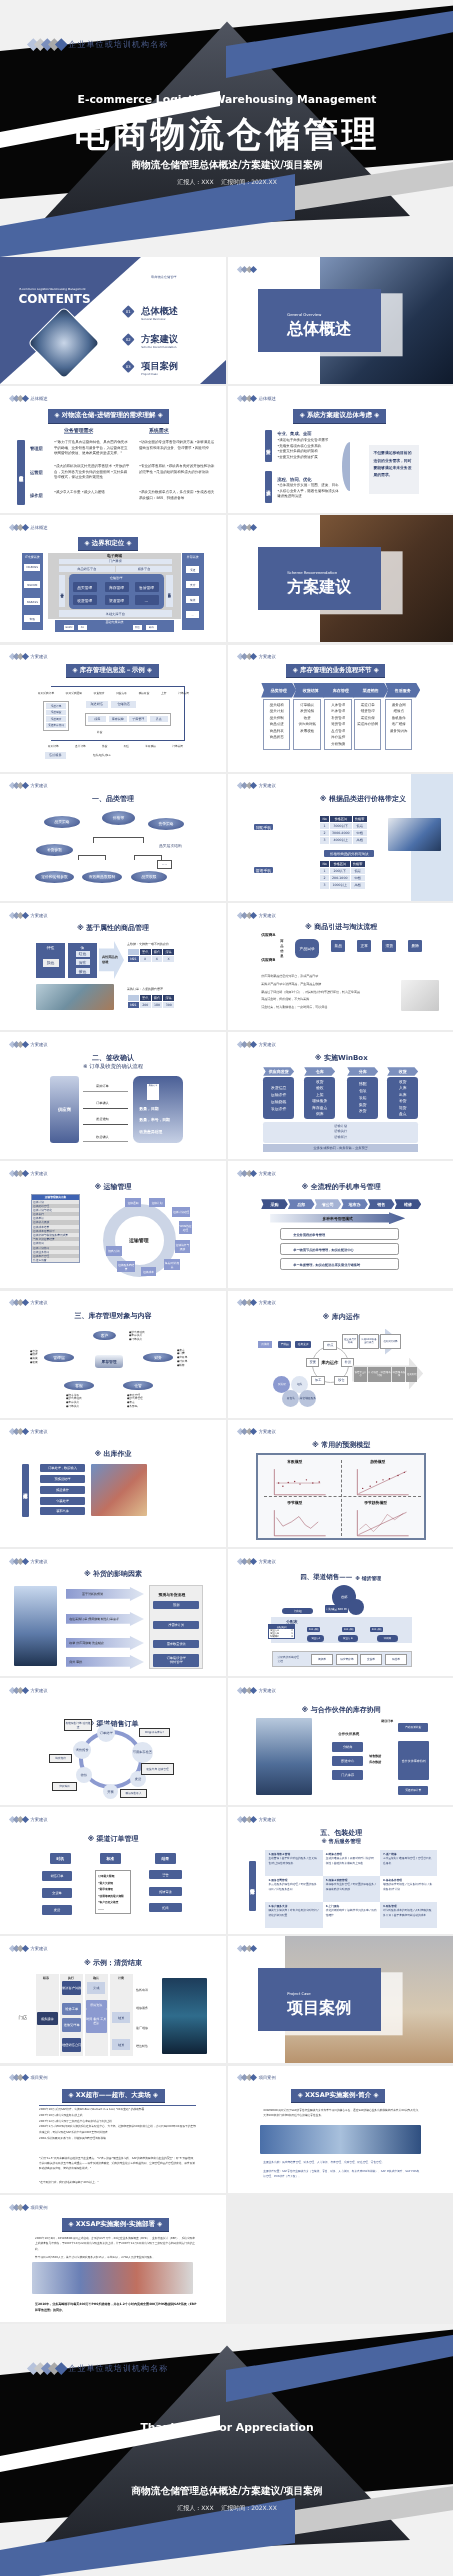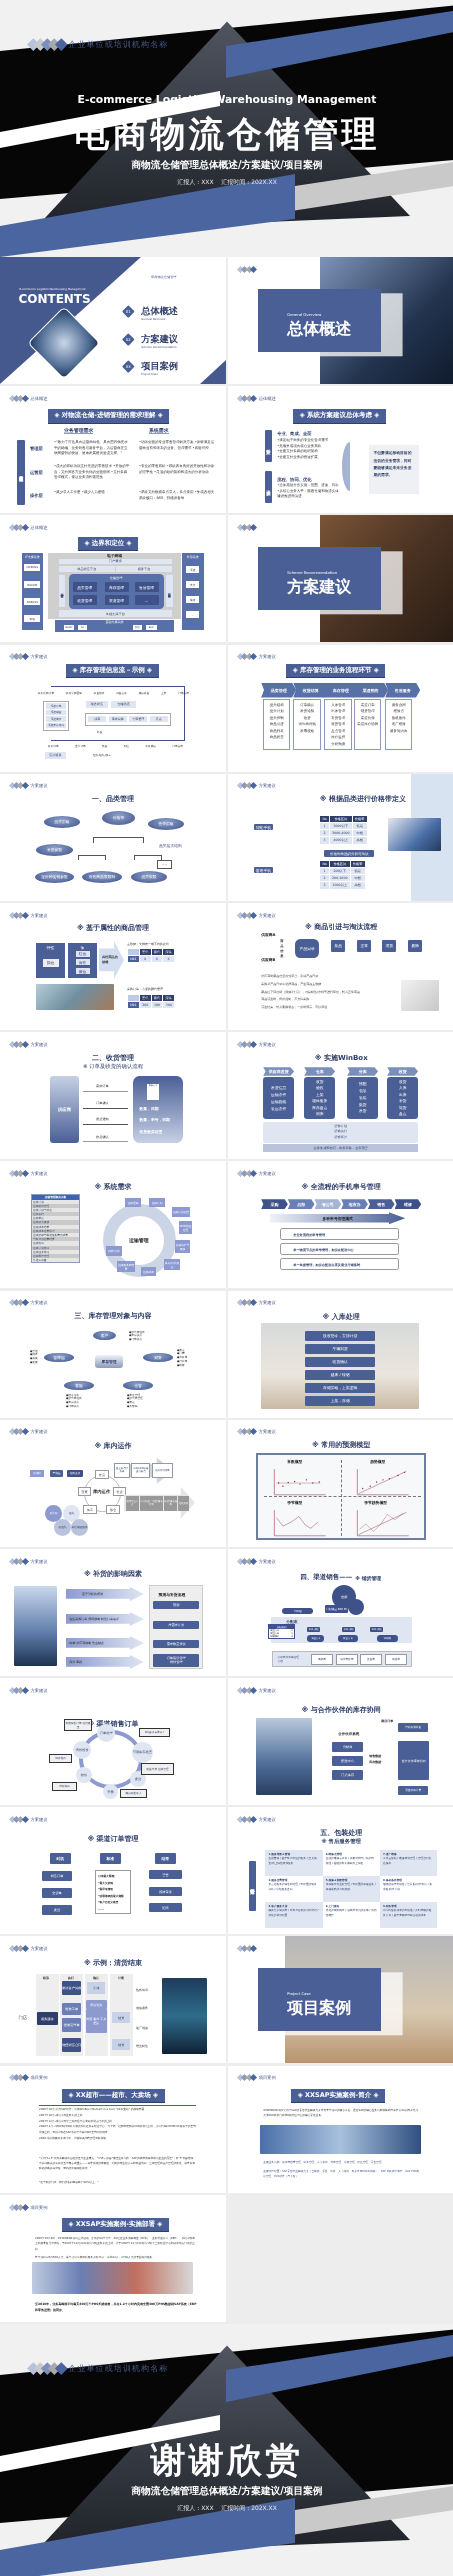--- a/index.html
+++ b/index.html
@@ -527,21 +527,21 @@
   <div class="slide">
     <div class="hdr">
         <div class="dia">
           <i style="background:#b7c3dc"></i>
           <i style="background:#8c9ab9"></i>
           <i style="background:#a9a9a9"></i>
           <i style="background:#4a65a0"></i>
         </div>
         <span>方案建议</span>
       </div>
-    <div class="ttl" style="top:20.5px">二、收货管理</div>
+    <div class="ttl" style="top:20.5px">二、签收确认</div>
     <div class="ttl" style="top:31px;font-size:5.4px;font-weight:normal">※ 订单及收货的确认流程</div>
     <div style="position:absolute;left:50px;top:44px;width:29px;height:67px;border-radius:3.2px;background:linear-gradient(180deg,#c6d0e5,#4a5f96);display:flex;align-items:center;justify-content:center;color:#fff;font-size:4.3px;font-weight:bold">供应商</div>
     <div style="position:absolute;left:133px;top:44px;width:50px;height:67px;border-radius:6.5px;background:linear-gradient(180deg,#4a5f96,#c6d0e5)">
       <div class="lbox" style="left:14px;top:7.6px;width:12px;height:16px;background:#fff;font-size:2.2px;align-items:flex-start">采购订单</div>
       <div class="small" style="left:6.5px;top:30px;color:#fff;font-size:3.8px;font-weight:bold">数量，日期</div>
       <div class="small" style="left:6.5px;top:41px;color:#fff;font-size:3.8px;font-weight:bold">数量，串号，日期</div>
       <div class="small" style="left:6.5px;top:53px;color:#fff;font-size:3.8px;font-weight:bold">收货差异处理</div>
     </div>
     <div class="small" style="left:96px;top:52px;font-size:3.2px">采购订单</div>
     <div class="small" style="left:96px;top:69px;font-size:3.2px">订单确认</div>
@@ -608,21 +608,21 @@
   <div class="slide">
     <div class="hdr">
         <div class="dia">
           <i style="background:#b7c3dc"></i>
           <i style="background:#8c9ab9"></i>
           <i style="background:#a9a9a9"></i>
           <i style="background:#4a65a0"></i>
         </div>
         <span>方案建议</span>
       </div>
-    <div class="ttl" style="top:20.5px">※ 系统需求</div>
+    <div class="ttl" style="top:20.5px">※ 运输管理</div>
     <div style="position:absolute;left:31px;top:33px;width:49px;border:0.5px solid #8c9ab9;font-size:2.7px;line-height:1.55">
       <div style="background:#3e63b3;color:#fff;text-align:center;font-weight:bold">运输管理解决方案</div>
       <div style="background:#e6e6e6;padding-left:1.1px">运输计划</div>
         <div style="background:#c9c9c9;padding-left:1.1px">运输路线管理</div>
         <div style="background:#e6e6e6;padding-left:1.1px">运输计划与优化</div>
         <div style="background:#c9c9c9;padding-left:1.1px">运输执行</div>
         <div style="background:#e6e6e6;padding-left:1.1px">运输单据</div>
         <div style="background:#c9c9c9;padding-left:1.1px">运输状态跟踪</div>
         <div style="background:#e6e6e6;padding-left:1.1px">运输成本结算</div>
         <div style="background:#c9c9c9;padding-left:1.1px">运输成本估算模型</div>
@@ -714,39 +714,20 @@
       </div>
     <div class="ell" style="left:123px;top:90px;width:30px;height:9.7px;font-size:3.8px">仓管</div>
     <div class="small" style="left:127px;top:103px;font-size:2.7px;line-height:1.4">
         <div>●库位管理</div>
         <div>●进出库管理</div>
         <div>●盘点</div>
         <div>●条形码</div>
       </div>
   </div>
 
-  <div class="slide">
-    <div class="hdr">
-        <div class="dia">
-          <i style="background:#b7c3dc"></i>
-          <i style="background:#8c9ab9"></i>
-          <i style="background:#a9a9a9"></i>
-          <i style="background:#4a65a0"></i>
-        </div>
-        <span>方案建议</span>
-      </div>
-    <div class="ttl" style="top:21.6px">※ 入库处理</div>
-    <div class="pic" style="left:33px;top:32px;width:158px;height:86px;background:linear-gradient(180deg,#d7d9db,#ebe6de 60%,#c9b9a4)"></div>
-    <div class="box" style="left:77px;top:40px;width:70px;height:10.8px;font-size:3.8px">接收指令，安排计划</div>
-    <div class="box" style="left:77px;top:53px;width:70px;height:10.8px;font-size:3.8px">车辆到货</div>
-    <div class="box" style="left:77px;top:66px;width:70px;height:10.8px;font-size:3.8px">收货确认</div>
-    <div class="box" style="left:77px;top:79px;width:70px;height:10.8px;font-size:3.8px">越库 / 转储</div>
-    <div class="box" style="left:77px;top:92px;width:70px;height:10.8px;font-size:3.8px">存储策略，上架逻辑</div>
-    <div class="box" style="left:77px;top:105px;width:70px;height:10.8px;font-size:3.8px">上架，存储</div>
-  </div>
 
   <div class="slide">
     <div class="hdr">
         <div class="dia">
           <i style="background:#b7c3dc"></i>
           <i style="background:#8c9ab9"></i>
           <i style="background:#a9a9a9"></i>
           <i style="background:#4a65a0"></i>
         </div>
         <span>方案建议</span>
@@ -774,20 +755,39 @@
         <div class="lbox" style="position:static;width:23px;height:15px;background:#999;color:#fff;font-size:2.4px">库存报警，补货/移仓计划</div>
         <div class="lbox" style="position:static;width:13px;height:15px;background:#999;color:#fff;font-size:2.4px">补货/移仓操作</div>
         <div class="lbox" style="position:static;width:10.8px;height:15px;background:#999;color:#fff;font-size:2.4px">信息反馈</div>
     </div>
     <div class="ell" style="left:45px;top:85px;width:17.3px;height:17.3px;background:#8c9ad0;font-size:2.7px">预装配</div>
     <div class="ell" style="left:63px;top:85px;width:17.3px;height:17.3px;background:#dfe6f2;color:#2f3f6a;font-size:2.7px">组装</div>
     <div class="ell" style="left:54px;top:99px;width:17.3px;height:17.3px;background:#b9c4dc;color:#2f3f6a;font-size:2.7px">改包装</div>
     <div class="ell" style="left:71px;top:99px;width:17.3px;height:17.3px;background:#b9c4dc;color:#2f3f6a;font-size:2.7px">其它增值服务</div>
   </div>
 
+  <div class="slide">
+    <div class="hdr">
+        <div class="dia">
+          <i style="background:#b7c3dc"></i>
+          <i style="background:#8c9ab9"></i>
+          <i style="background:#a9a9a9"></i>
+          <i style="background:#4a65a0"></i>
+        </div>
+        <span>方案建议</span>
+      </div>
+    <div class="ttl" style="top:29px">※ 出库作业</div>
+    <div class="box" style="left:21.6px;top:44px;width:7.6px;height:53px;writing-mode:vertical-rl;font-size:4.3px;font-weight:bold">出库处理</div>
+    <div class="box" style="left:40px;top:44px;width:45px;height:8.6px;font-size:3.2px">订单处理，数据输入</div>
+    <div class="box" style="left:40px;top:55px;width:45px;height:8.6px;font-size:3.2px">预拣货处理</div>
+    <div class="box" style="left:40px;top:66px;width:45px;height:8.6px;font-size:3.2px">拣货操作</div>
+    <div class="box" style="left:40px;top:77px;width:45px;height:8.6px;font-size:3.2px">包装处理</div>
+    <div class="box" style="left:40px;top:87px;width:45px;height:8.6px;font-size:3.2px">装车出库</div>
+    <div class="pic" style="left:91px;top:44px;width:56px;height:52px;background:linear-gradient(135deg,#6f8fc3,#c07060 55%,#e0c090)"></div>
+  </div>
 
   <div class="slide">
     <div class="hdr">
         <div class="dia">
           <i style="background:#b7c3dc"></i>
           <i style="background:#8c9ab9"></i>
           <i style="background:#a9a9a9"></i>
           <i style="background:#4a65a0"></i>
         </div>
         <span>方案建议</span>
@@ -1145,17 +1145,17 @@
   <div class="brand">
     <div class="dia">
         <i style="background:#b7c3dc"></i>
         <i style="background:#c9c9c9"></i>
         <i style="background:#7b8fbd"></i>
         <i style="background:#a9a9a9"></i>
         <i style="background:#4a65a0"></i>
       </div>
     <span>企业单位或培训机构名称</span>
   </div>
-  <div class="zh" style="top:113px">谢谢欣赏</div>
+  <div class="en" style="top:97px">Thank Your For Appreciation</div>
   <div class="sub" style="top:161px">商物流仓储管理总体概述/方案建议/项目案例</div>
   <div class="meta" style="top:180px"><span>汇报人：XXX</span>&nbsp;&nbsp;&nbsp;&nbsp;<span>汇报时间：202X.XX</span></div>
 </div>
 
 
 </body></html>

